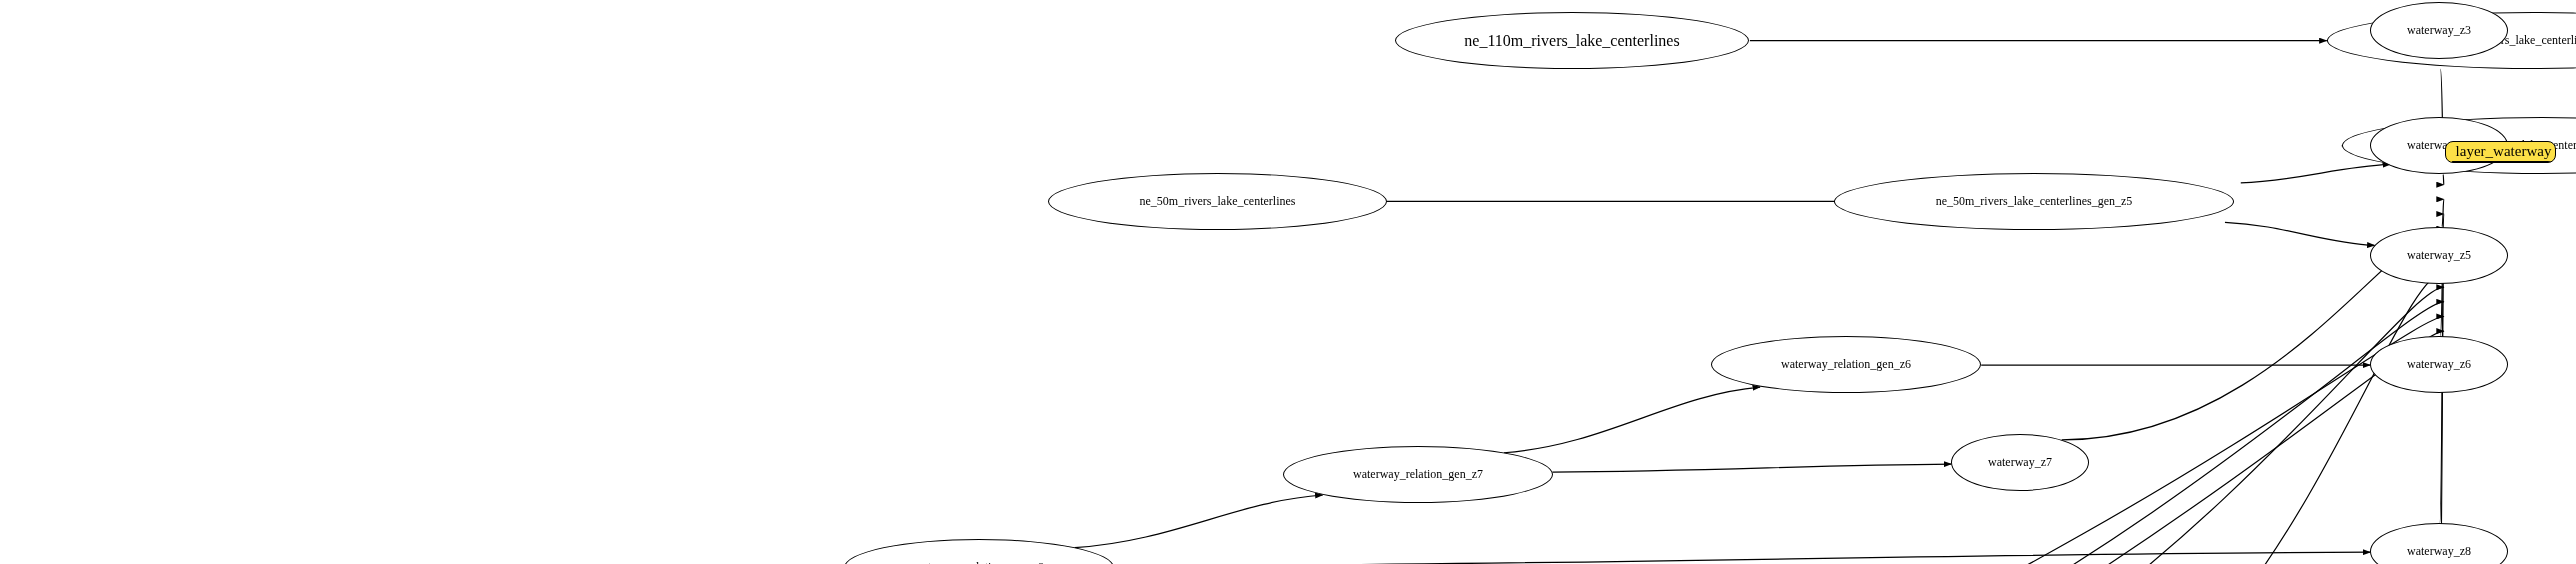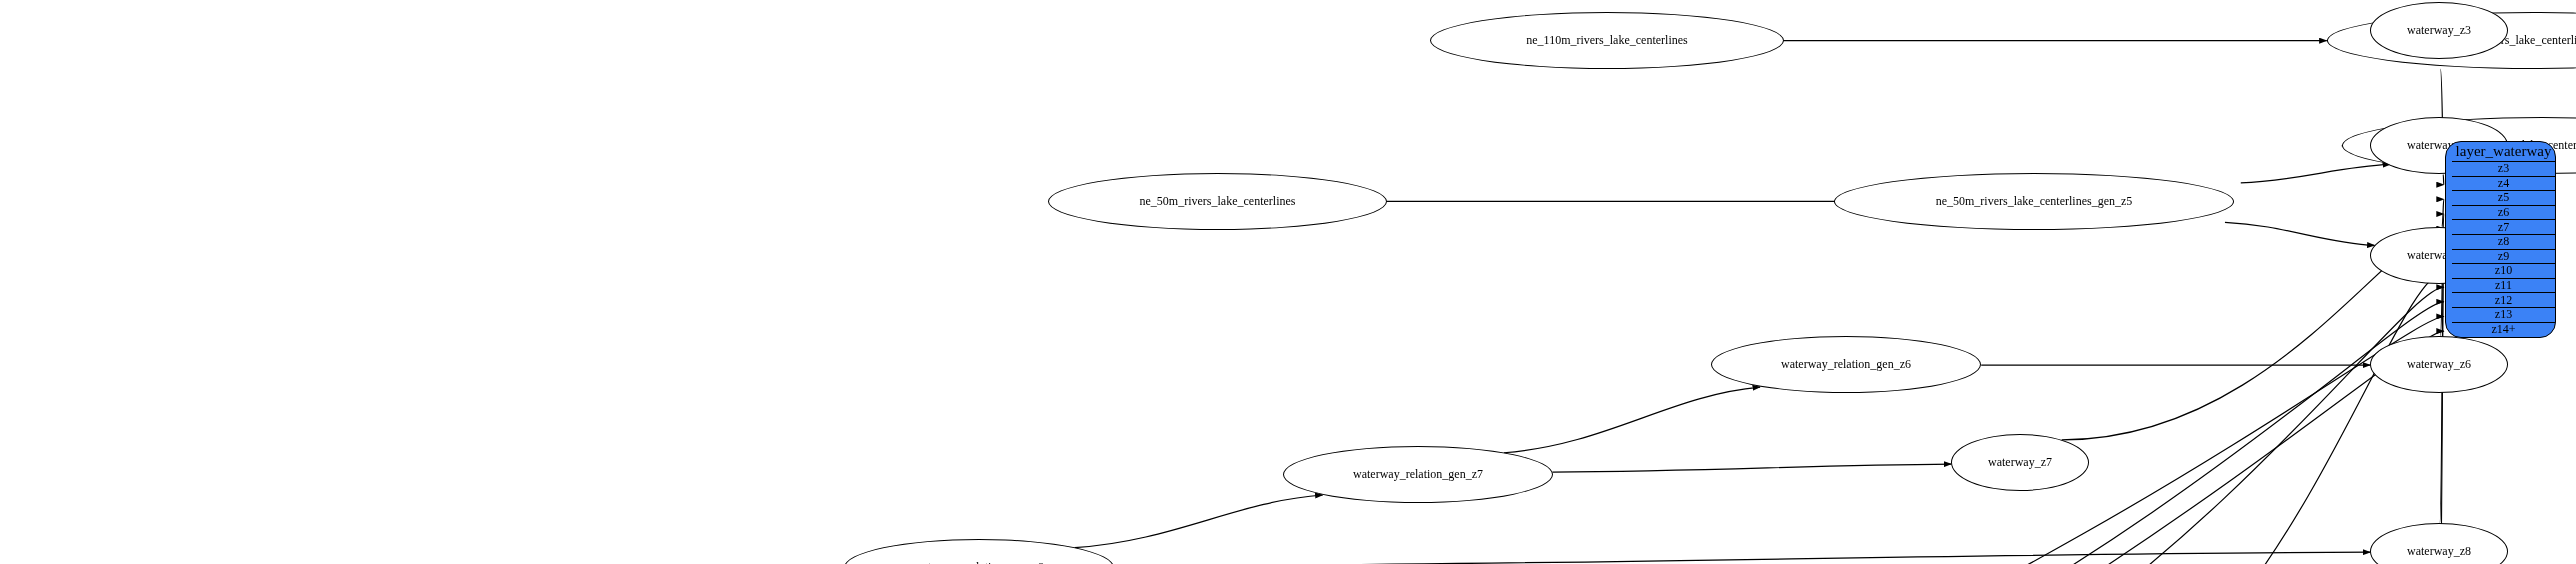--- a/index.html
+++ b/index.html
@@ -4,22 +4,22 @@
 <style>
   html,body{margin:0;padding:0;background:#ffffff;}
   body{font-family:"Liberation Serif",serif;}
   #stage{position:relative;width:2576px;height:565px;background:#fff;overflow:hidden;}
   #edges{position:absolute;left:0;top:0;width:2576px;height:565px;}
   .node{position:absolute;display:flex;align-items:center;justify-content:center;
         border:1.1px solid #000;border-radius:50%;background:#fff;
         font-family:"Liberation Serif",serif;color:#000;white-space:nowrap;
         box-sizing:border-box;}
   .node span{pointer-events:none;}
-  .tbl{position:absolute;border:1.2px solid #000;border-radius:16px;
-       background:#3b82f6;overflow:hidden;box-sizing:border-box;padding-left:6px;}
+  .tbl{position:absolute;border:1.2px solid #000;border-radius:8px;
+       background:#fde047;overflow:hidden;box-sizing:border-box;padding-left:6px;}
   .tbl .hdr{height:20px;display:flex;align-items:center;justify-content:center;
             font-size:15px;font-family:"Liberation Serif",serif;color:#000;
             border-bottom:1.1px solid #000;box-sizing:border-box;}
   .tbl .row{height:14.6px;display:flex;align-items:center;justify-content:center;
             font-size:12px;font-family:"Liberation Serif",serif;color:#000;
             border-bottom:1.1px solid #000;box-sizing:border-box;}
   .tbl .row.last{border-bottom:none;}
 </style>
 </head>
 <body>
@@ -75,21 +75,21 @@
   <div id="node-layer">
       <div class="node" style="left: 844px; top: 539px; width: 270px; height: 57px; font-size: 12px;">
         <span>waterway_relation_gen_z8</span>
       </div>
       <div class="node" style="left: 1283px; top: 446px; width: 270px; height: 57px; font-size: 12px;">
         <span>waterway_relation_gen_z7</span>
       </div>
       <div class="node" style="left: 1711px; top: 336px; width: 270px; height: 57px; font-size: 12px; align-items: center;">
         <span>waterway_relation_gen_z6</span>
       </div>
-      <div class="node" style="left: 1430px; top: 12px; width: 354px; height: 57px; font-size: 12px;">
+      <div class="node" style="left: 1395px; top: 12px; width: 354px; height: 57px; font-size: 16px;">
         <span>ne_110m_rivers_lake_centerlines</span>
       </div>
       <div class="node" style="left: 2327px; top: 12px; width: 412px; height: 57px; font-size: 12px;">
         <span>ne_110m_rivers_lake_centerlines_gen_z3</span>
       </div>
       <div class="node" style="left: 1048px; top: 173px; width: 339px; height: 57px; font-size: 12px;">
         <span>ne_50m_rivers_lake_centerlines</span>
       </div>
       <div class="node" style="left: 1834px; top: 173px; width: 400px; height: 57px; font-size: 12px;">
         <span>ne_50m_rivers_lake_centerlines_gen_z5</span>
@@ -112,29 +112,15 @@
       <div class="node" style="left: 1951px; top: 434px; width: 138px; height: 57px; font-size: 12px;">
         <span>waterway_z7</span>
       </div>
       <div class="node" style="left: 2370px; top: 523px; width: 138px; height: 57px; font-size: 12px;">
         <span>waterway_z8</span>
       </div>
     </div>
 
   <div class="tbl" id="layer-table" style="left: 2445px; top: 141px; width: 111px;">
     <div class="hdr">layer_waterway</div>
-    <div id="layer-rows">
-        <div class="row">z3</div>
-        <div class="row">z4</div>
-        <div class="row">z5</div>
-        <div class="row">z6</div>
-        <div class="row">z7</div>
-        <div class="row">z8</div>
-        <div class="row">z9</div>
-        <div class="row">z10</div>
-        <div class="row">z11</div>
-        <div class="row">z12</div>
-        <div class="row">z13</div>
-        <div class="row last">z14+</div>
-      </div>
   </div>
 </div>
 
 
 </body></html>

